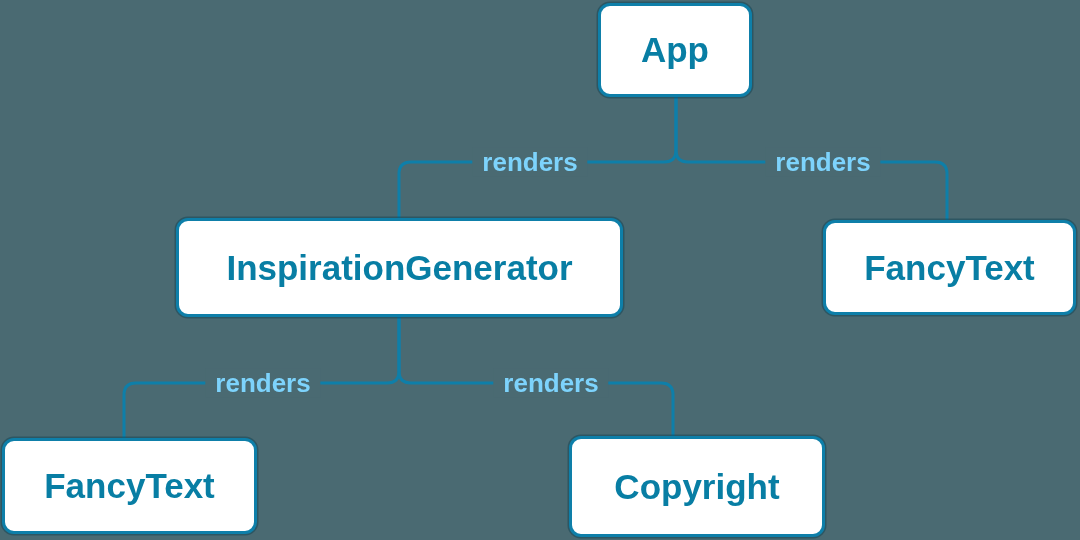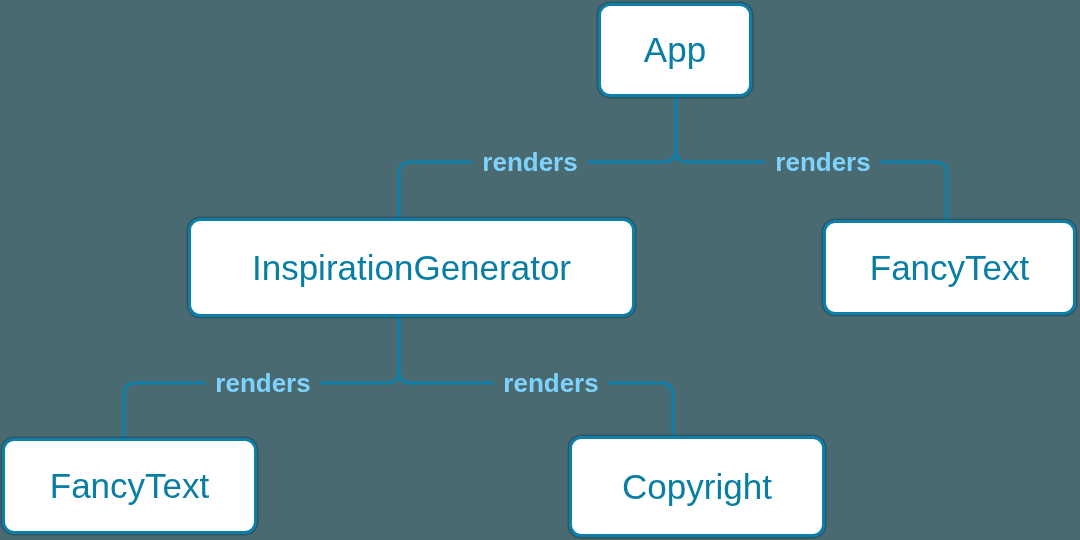--- a/index.html
+++ b/index.html
@@ -32,37 +32,37 @@
     box-sizing: border-box;
     background: #ffffff;
     border: 3px solid #0e7fa9;
     border-radius: 12px;
     box-shadow: 0 0 0 1.5px rgba(10, 62, 80, 0.45);
     display: flex;
     align-items: center;
     justify-content: center;
     color: #087ea4;
     font-size: 35px;
-    font-weight: 400;
+    font-weight: 700;
     white-space: nowrap;
   }
   .edge-label {
     position: absolute;
     transform: translate(-50%, -50%);
     background: #4a6a72;
     color: #7dd3fc;
     font-size: 26px;
     font-weight: 700;
     padding: 0 10px;
     line-height: 1.1;
     white-space: nowrap;
   }
   
   .node-app          { left: 598px; top: 3px;   width: 154px; height: 94px; }
-  .node-inspiration  { left: 188px; top: 218px; width: 447px; height: 99px; }
+  .node-inspiration  { left: 176px; top: 218px; width: 447px; height: 99px; }
   .node-fancy-right  { left: 823px; top: 220px; width: 253px; height: 95px; }
   .node-fancy-left   { left: 2px;   top: 438px; width: 255px; height: 96px; }
   .node-copyright    { left: 569px; top: 436px; width: 256px; height: 101px; }
   
   .lbl-app-insp   { left: 530px; top: 162px; }
   .lbl-app-fancy  { left: 823px; top: 162px; }
   .lbl-insp-fancy { left: 263px; top: 383px; }
   .lbl-insp-copy  { left: 551px; top: 383px; }
 </style>
 </head>

